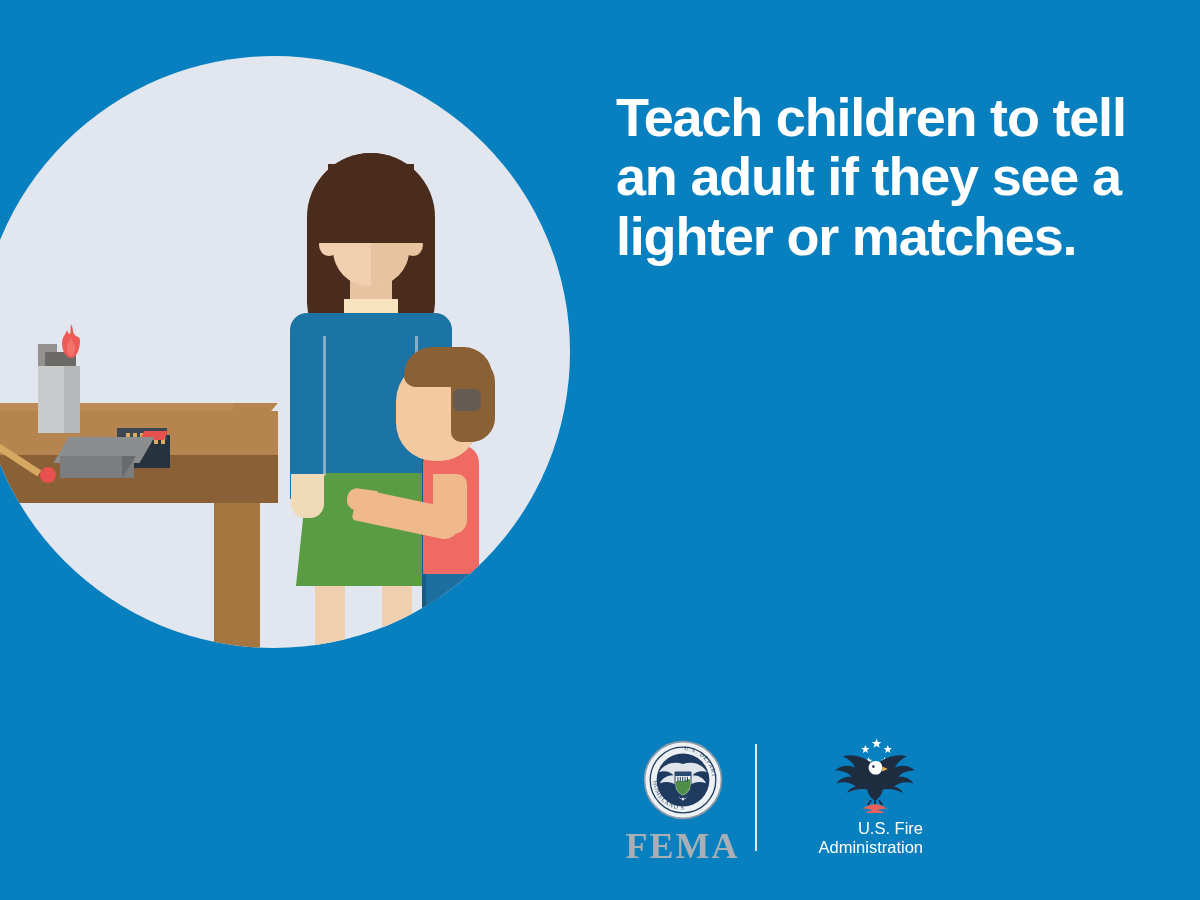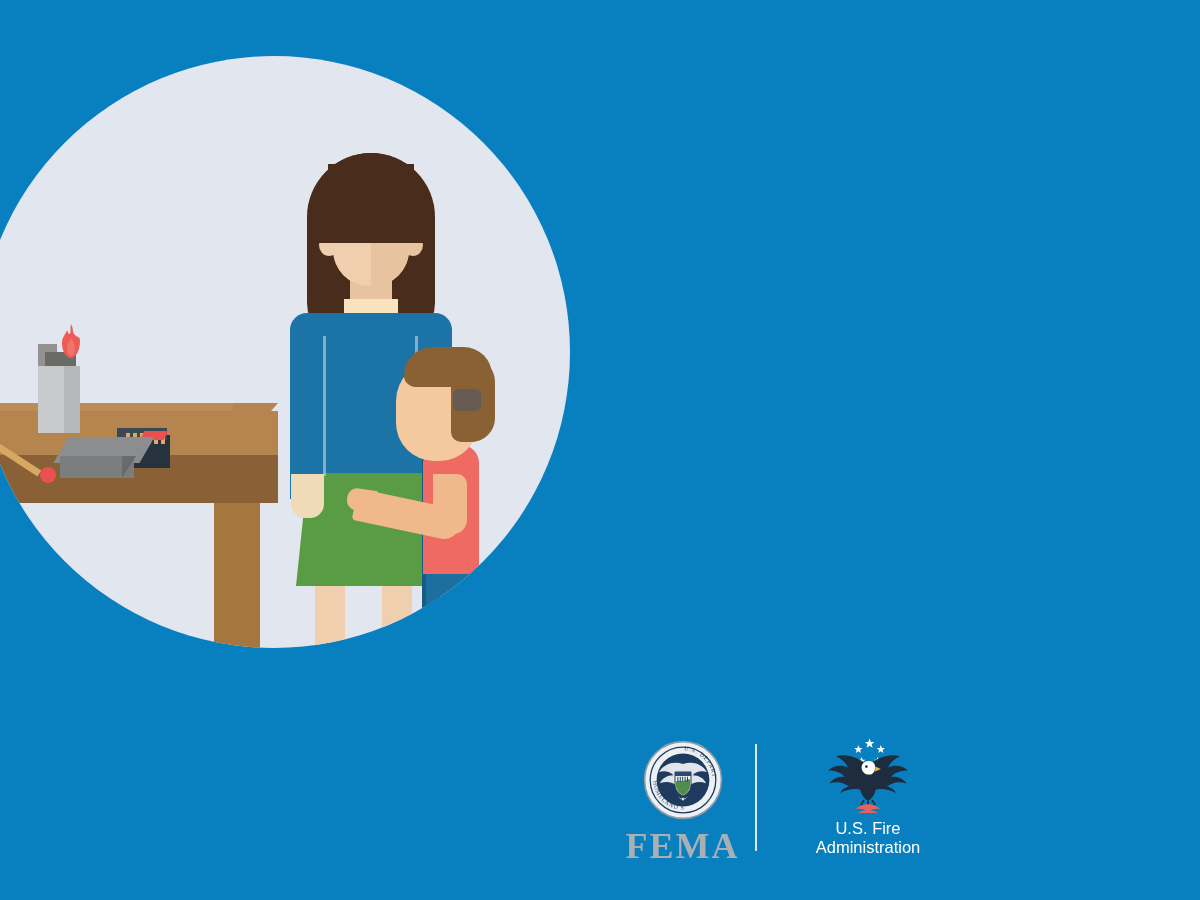--- a/index.html
+++ b/index.html
@@ -372,21 +372,21 @@
     letter-spacing: 2px;
     line-height: 1;
   }
   
   #logo-divider {
     left: 155px; top: 9px;
     width: 2px; height: 107px;
     background: #dfe6ee;
   }
   
-  #usfa-logo { left: 198px; top: 2px; width: 140px; text-align: center; }
+  #usfa-logo { left: 183px; top: 2px; width: 140px; text-align: right; }
   #usfa-name {
     margin-top: 2px;
     color: #ffffff;
     font-size: 16.5px;
     line-height: 1.15;
     font-family: "Liberation Sans", sans-serif;
   }
   
   #feef-logo { left: 385px; top: 22px; width: 180px; }
   #feef-text {
@@ -473,20 +473,21 @@
     <div class="art b-upper-arm"></div>
     <div class="art b-arm"></div>
     <div class="art b-hand"></div>
     <div class="art b-hair"></div>
     <div class="art b-head"></div>
     <div class="art b-hair-fringe"></div>
     <div class="art b-hair-side"></div>
     <div class="art b-ear"></div>
   </div>
 
+  <div id="headline">Teach children to tell an adult if they see a lighter or matches.</div>
 
   <div id="logo-bar">
 
     <div class="logo-block" id="fema-logo">
       <svg width="80" height="80" viewBox="0 0 100 100">
         <circle cx="50" cy="50" r="48" fill="#eef1f4"></circle>
         <circle cx="50" cy="50" r="48" fill="none" stroke="#8d99a6" stroke-width="2"></circle>
         <circle cx="50" cy="50" r="41" fill="none" stroke="#1f3a5f" stroke-width="1.6"></circle>
         <circle cx="50" cy="50" r="33" fill="#1f3a5f"></circle>
 

